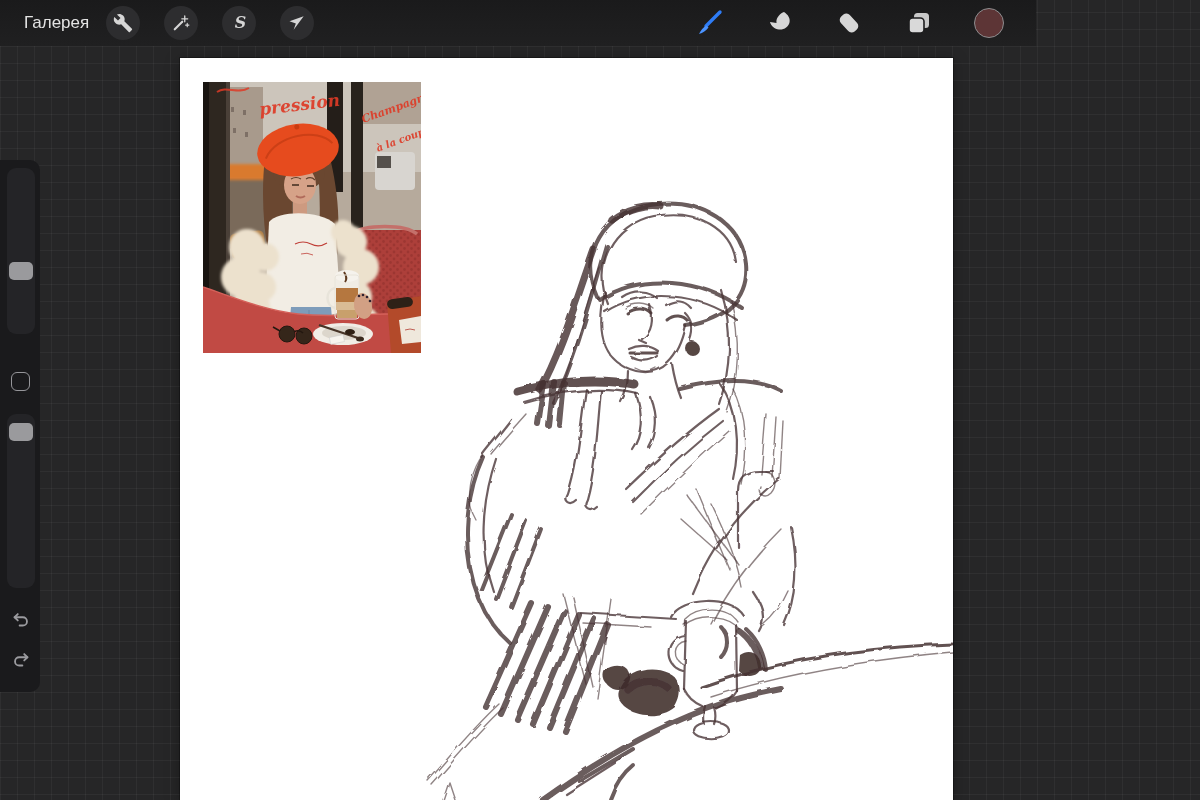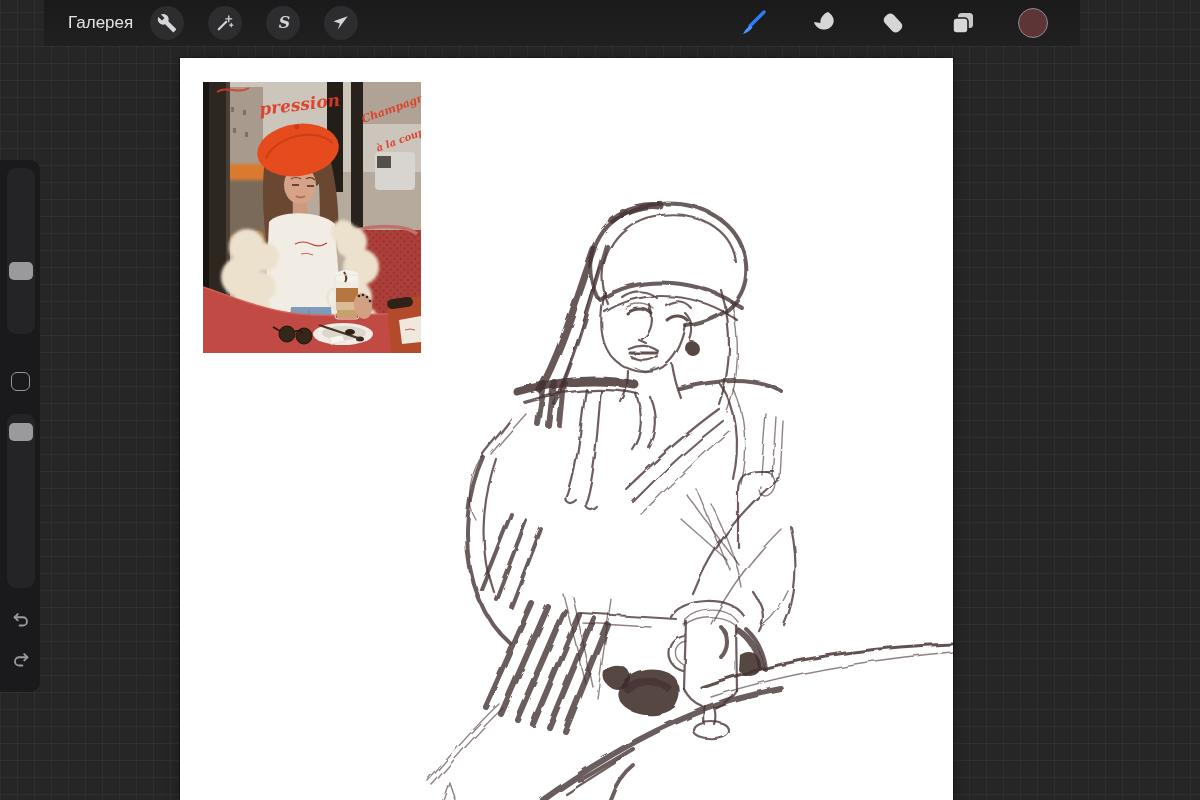--- a/index.html
+++ b/index.html
@@ -11,21 +11,20 @@
       linear-gradient(90deg, rgba(255,255,255,.045) 1px, transparent 1px);
     background-size:17px 17px;
     background-position:0 46px;
     font-family:"Liberation Sans", sans-serif;
   }
   
   .topbar{
     position:absolute; left:0; top:0; width:1036px; height:46px;
     background:linear-gradient(#1a1a1b,#202021);
     z-index:30;
-    margin-left:44px;
   }
   .gallery-label{
     position:absolute; left:24px; top:0; height:46px; line-height:46px;
     color:#e3e3e3; font-size:17px; cursor:default;
   }
   .tools-left{position:absolute; left:106px; top:6px; display:flex; gap:24px;}
   .tool-circle{
     width:34px; height:34px; border-radius:50%; background:#2d2d2f;
     display:flex; align-items:center; justify-content:center;
   }

